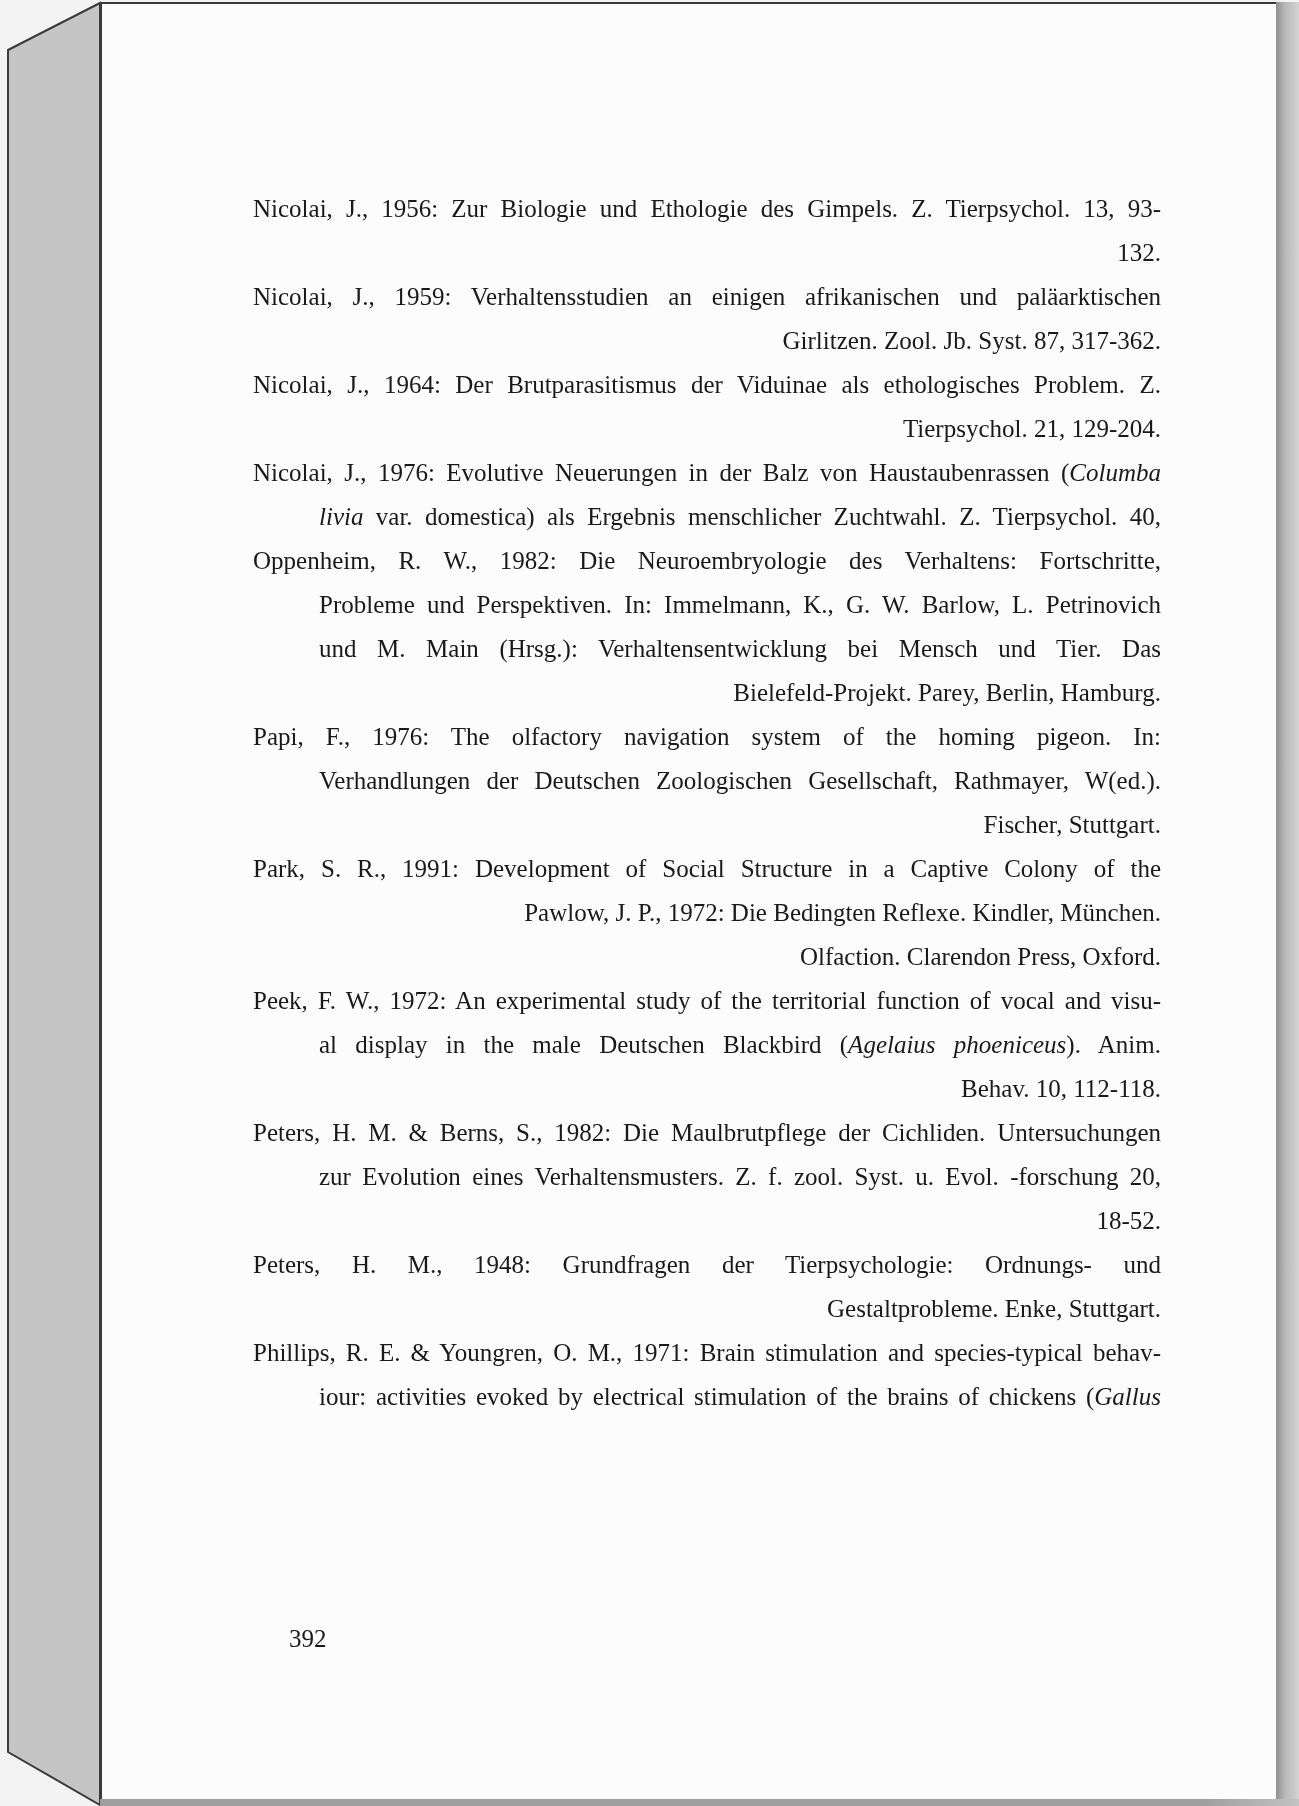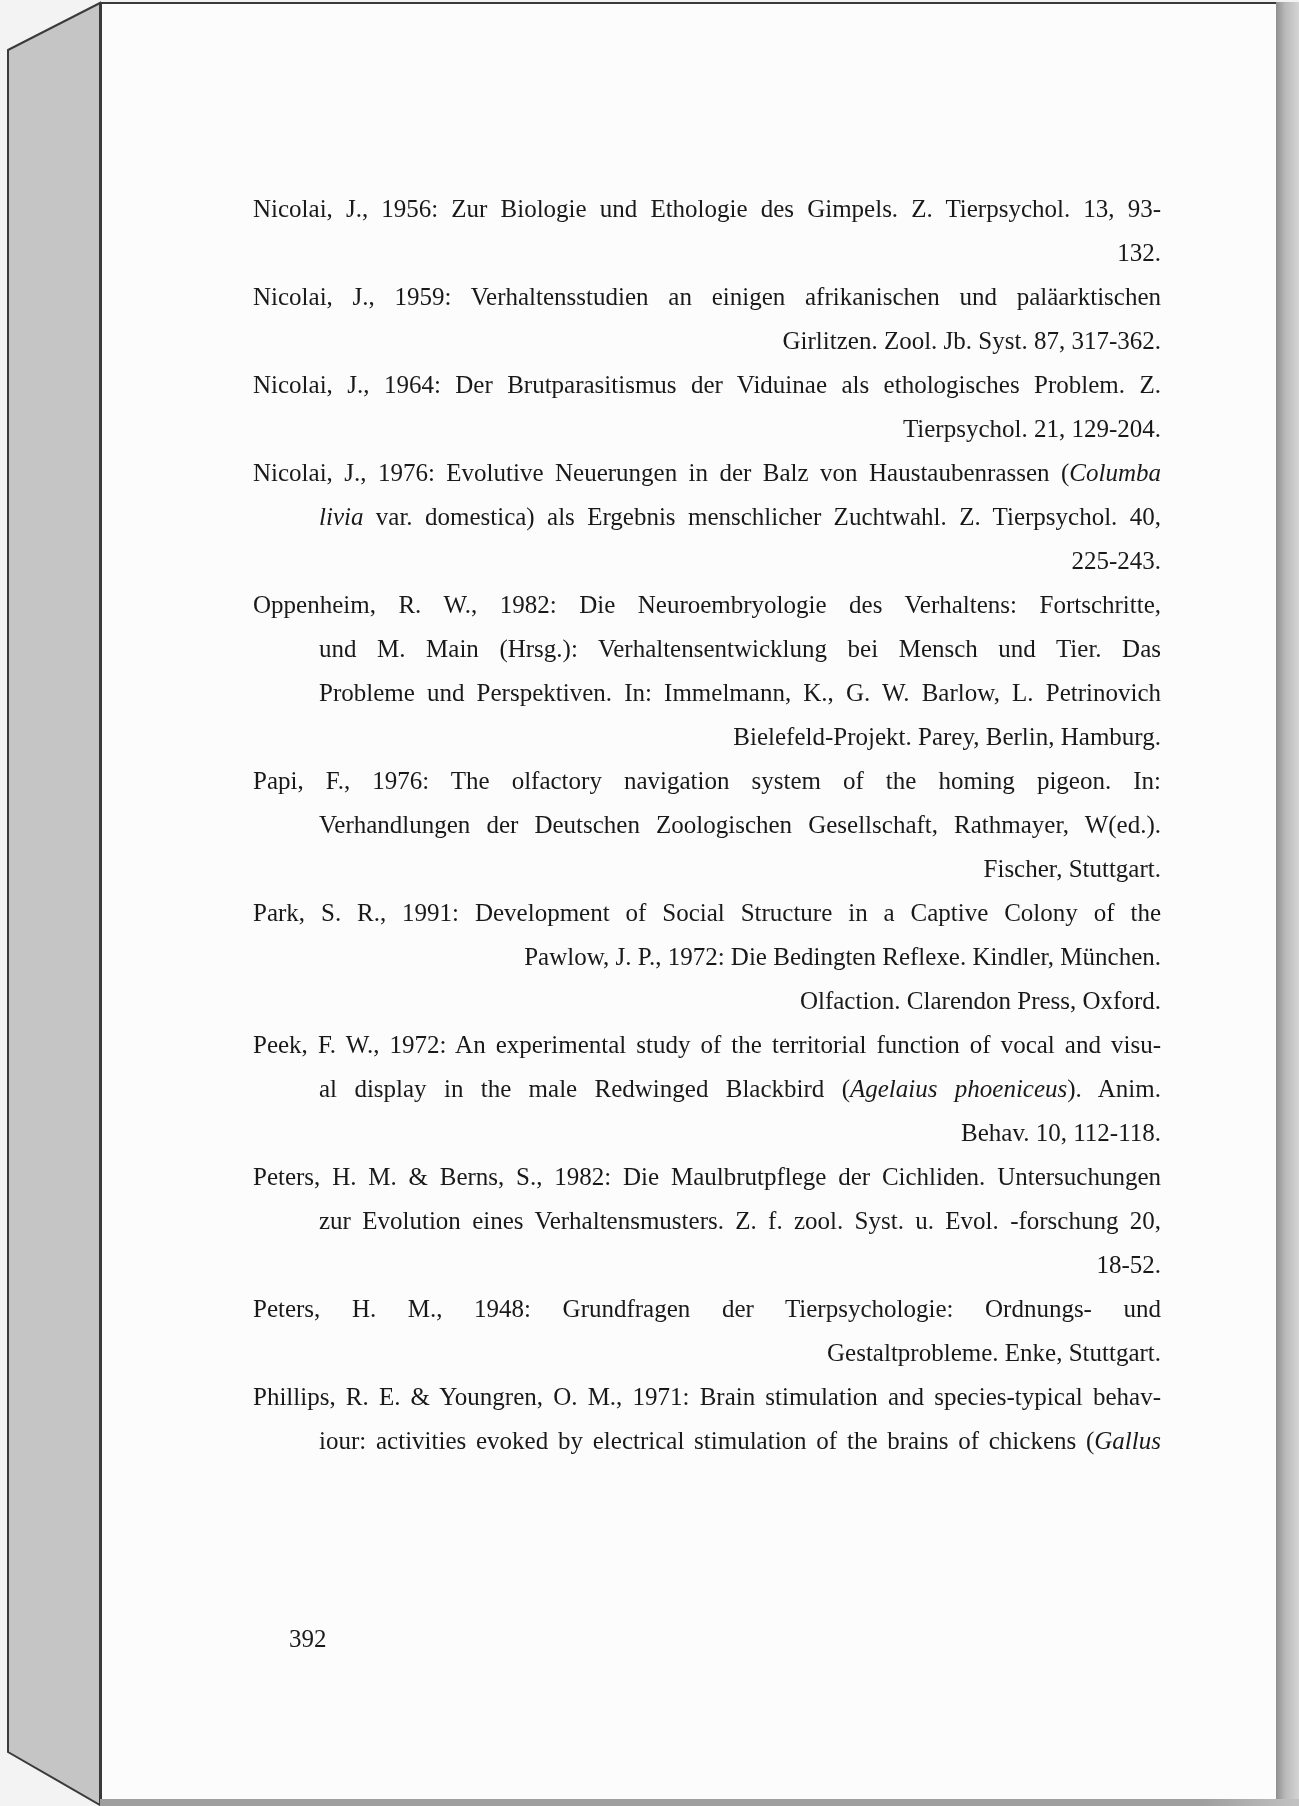--- a/index.html
+++ b/index.html
@@ -85,45 +85,44 @@
         <div class="ref-line just"><span class="">Nicolai, J., 1959: Verhaltensstudien an einigen afrikanischen und paläarktischen</span></div>
         <div class="ref-line indent"><span class="">Girlitzen. Zool. Jb. Syst. 87, 317-362.</span></div>
       </div>
       <div class="ref-entry">
         <div class="ref-line just"><span class="">Nicolai, J., 1964: Der Brutparasitismus der Viduinae als ethologisches Problem. Z.</span></div>
         <div class="ref-line indent"><span class="">Tierpsychol. 21, 129-204.</span></div>
       </div>
       <div class="ref-entry">
         <div class="ref-line just"><span class="">Nicolai, J., 1976: Evolutive Neuerungen in der Balz von Haustaubenrassen (</span><span class="it">Columba</span></div>
         <div class="ref-line indent just"><span class="it">livia</span><span class=""> var. domestica) als Ergebnis menschlicher Zuchtwahl. Z. Tierpsychol. 40,</span></div>
-        <div class="ref-line indent"><span class="">225-243.</span></div>
       </div>
       <div class="ref-entry">
         <div class="ref-line just"><span class="">Oppenheim, R. W., 1982: Die Neuroembryologie des Verhaltens: Fortschritte,</span></div>
+        <div class="ref-line indent just"><span class="">Probleme und Perspektiven. In: Immelmann, K., G. W. Barlow, L. Petrinovich</span></div>
         <div class="ref-line indent just"><span class="">und M. Main (Hrsg.): Verhaltensentwicklung bei Mensch und Tier. Das</span></div>
-        <div class="ref-line indent just"><span class="">Probleme und Perspektiven. In: Immelmann, K., G. W. Barlow, L. Petrinovich</span></div>
         <div class="ref-line indent"><span class="">Bielefeld-Projekt. Parey, Berlin, Hamburg.</span></div>
       </div>
       <div class="ref-entry">
         <div class="ref-line just"><span class="">Papi, F., 1976: The olfactory navigation system of the homing pigeon. In:</span></div>
         <div class="ref-line indent just"><span class="">Verhandlungen der Deutschen Zoologischen Gesellschaft, Rathmayer, W(ed.).</span></div>
         <div class="ref-line indent"><span class="">Fischer, Stuttgart.</span></div>
       </div>
       <div class="ref-entry">
         <div class="ref-line just"><span class="">Park, S. R., 1991: Development of Social Structure in a Captive Colony of the</span></div>
       </div>
       <div class="ref-entry">
         <div class="ref-line"><span class="">Pawlow, J. P., 1972: Die Bedingten Reflexe. Kindler, München.</span></div>
       </div>
       <div class="ref-entry">
         <div class="ref-line indent"><span class="">Olfaction. Clarendon Press, Oxford.</span></div>
       </div>
       <div class="ref-entry">
         <div class="ref-line just"><span class="">Peek, F. W., 1972: An experimental study of the territorial function of vocal and visu-</span></div>
-        <div class="ref-line indent just"><span class="">al display in the male Redwinged Blackbird (</span><span class="it">Agelaius phoeniceus</span><span class="">). Anim.</span></div>
+        <div class="ref-line indent just"><span class="">al display in the male Deutschen Blackbird (</span><span class="it">Agelaius phoeniceus</span><span class="">). Anim.</span></div>
         <div class="ref-line indent"><span class="">Behav. 10, 112-118.</span></div>
       </div>
       <div class="ref-entry">
         <div class="ref-line just"><span class="">Peters, H. M. &amp; Berns, S., 1982: Die Maulbrutpflege der Cichliden. Untersuchungen</span></div>
         <div class="ref-line indent just"><span class="">zur Evolution eines Verhaltensmusters. Z. f. zool. Syst. u. Evol. -forschung 20,</span></div>
         <div class="ref-line indent"><span class="">18-52.</span></div>
       </div>
       <div class="ref-entry">
         <div class="ref-line just"><span class="">Peters, H. M., 1948: Grundfragen der Tierpsychologie: Ordnungs- und</span></div>
         <div class="ref-line indent"><span class="">Gestaltprobleme. Enke, Stuttgart.</span></div>

